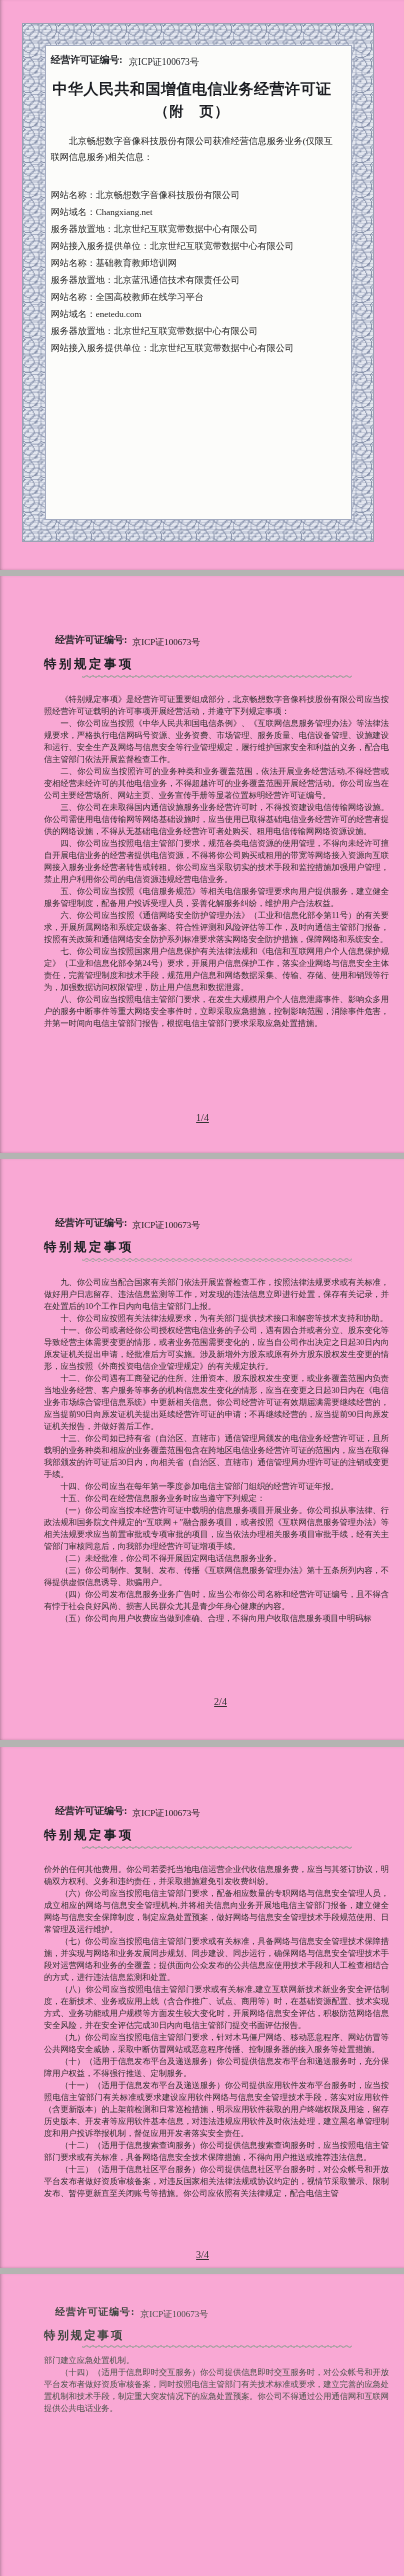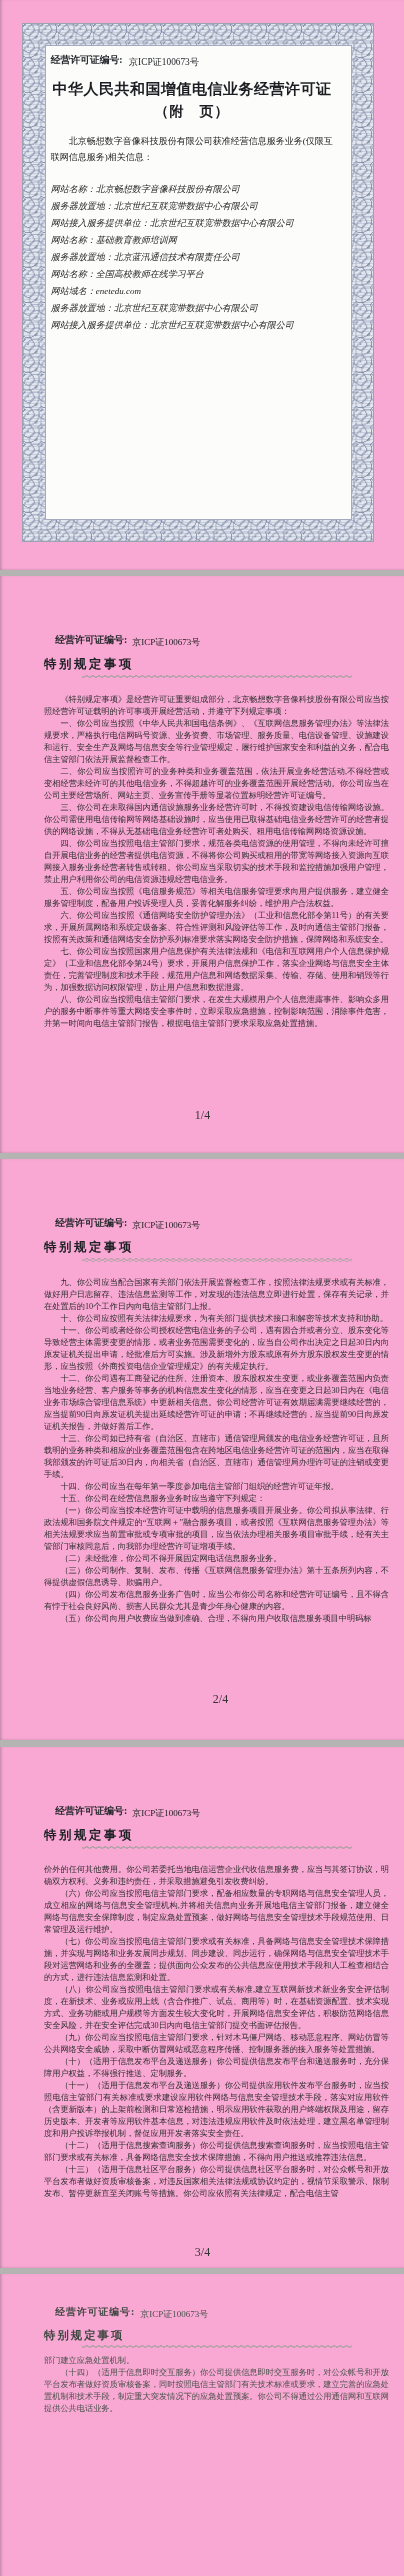--- a/index.html
+++ b/index.html
@@ -18,41 +18,41 @@
       repeating-linear-gradient(0deg, rgba(158,166,190,.35) 0 1px, rgba(228,231,240,.6) 1px 3.6px);
     background-size:17.5px 17.5px,17.5px 17.5px,auto;}
   .cert-inner{position:absolute;left:22px;top:21px;right:21px;bottom:21px;
     background:#fcfcfa;border:0.5px solid #a3abc0;padding:8.2px 17.5px 0 5.2px;box-sizing:border-box;}
   .cert-head{display:flex;align-items:flex-end;}
   .cert-label{font-size:9.8px;font-weight:bold;color:#24262b;white-space:nowrap;}
   .cert-no{font-size:9.3px;color:#1f2126;margin-left:6.2px;transform:translateY(2.1px);white-space:nowrap;}
   .cert-title{margin:12.4px 0 0;text-align:center;font-size:15px;font-weight:bold;color:#1c1e23;letter-spacing:0.5px;}
   .cert-subtitle{margin-top:4.1px;text-align:center;font-size:14px;font-weight:bold;color:#1c1e23;letter-spacing:1px;}
   .cert-intro{margin:13.4px 0 0;font-size:9px;line-height:15.5px;text-indent:2em;color:#222;}
-  .cert-entries{margin-top:16px;font-style:italic;}
+  .cert-entries{margin-top:22px;}
   .cert-entry{margin:0;font-size:9px;line-height:17px;color:#1f1f1f;}
 
   
   .sp-page{padding:58px 16px 0 44px;box-sizing:border-box;}
   .sp-p2{height:577px;}
   .sp-p3{height:581px;}
   .sp-p4{height:521px;}
   .sp-p5{height:600px;padding-top:32px;}
   .sp-header{display:flex;align-items:flex-end;padding-left:11.3px;}
   .sp-label{font-size:9.8px;font-weight:bold;color:#26282c;white-space:nowrap;}
   .sp-no{font-size:9px;color:#222;margin-left:5.2px;transform:translateY(1.5px);white-space:nowrap;}
   .sp-title{margin:9px 0 0;text-align:left;font-size:12.4px;font-weight:bold;letter-spacing:2.6px;color:#202226;}
   .zigzag{width:270px;height:3.1px;margin:2.1px auto 0;opacity:.75;
     background:
       linear-gradient(135deg, transparent 40%, #98a098 40%, #98a098 60%, transparent 60%) 0 0/6.2px 3.1px,
       linear-gradient(45deg, transparent 40%, #98a098 40%, #98a098 60%, transparent 60%) 3.1px 0/6.2px 3.1px;}
   .sp-body{margin-top:15.5px;}
   .sp-body p{margin:0;font-size:8.2px;line-height:12px;text-align:justify;text-indent:2em;}
   .sp-body p.cont{text-indent:0;}
-  .page-number{position:absolute;left:0;right:0;text-align:center;font-size:12px;color:#333;}
+  .page-number{position:absolute;left:0;right:0;text-align:center;font-size:10px;color:#333;text-decoration:underline;}
   .pn2{bottom:30px;} .pn3{bottom:33px;padding-left:36px;} .pn4{bottom:7.2px;}
 
   
   .sp-p5 .sp-label{letter-spacing:1px;color:#3e463f;}
   .sp-p5 .sp-no{color:#49524b;}
   .sp-p5 .sp-title{font-size:11.3px;letter-spacing:2.1px;color:#3e463f;}
   .sp-p5 .sp-body{margin-top:7.2px;}
   .sp-p5 .sp-body p{color:#49524b;}
 </style>
 </head>
@@ -65,20 +65,21 @@
       <div class="cert-inner">
         <div class="cert-head">
           <span class="cert-label">经营许可证编号:</span>
           <span class="cert-no">京ICP证100673号</span>
         </div>
         <h1 class="cert-title">中华人民共和国增值电信业务经营许可证</h1>
         <div class="cert-subtitle">（附　页）</div>
         <p class="cert-intro">北京畅想数字音像科技股份有限公司获准经营信息服务业务(仅限互联网信息服务)相关信息：</p>
         <div class="cert-entries">
           <p class="cert-entry">网站名称：北京畅想数字音像科技股份有限公司</p>
+          <p class="cert-entry">网站域名：Changxiang.net</p>
           <p class="cert-entry">服务器放置地：北京世纪互联宽带数据中心有限公司</p>
           <p class="cert-entry">网站接入服务提供单位：北京世纪互联宽带数据中心有限公司</p>
           <p class="cert-entry">网站名称：基础教育教师培训网</p>
           <p class="cert-entry">服务器放置地：北京蓝汛通信技术有限责任公司</p>
           <p class="cert-entry">网站名称：全国高校教师在线学习平台</p>
           <p class="cert-entry">网站域名：enetedu.com</p>
           <p class="cert-entry">服务器放置地：北京世纪互联宽带数据中心有限公司</p>
           <p class="cert-entry">网站接入服务提供单位：北京世纪互联宽带数据中心有限公司</p>
         </div>
       </div>

